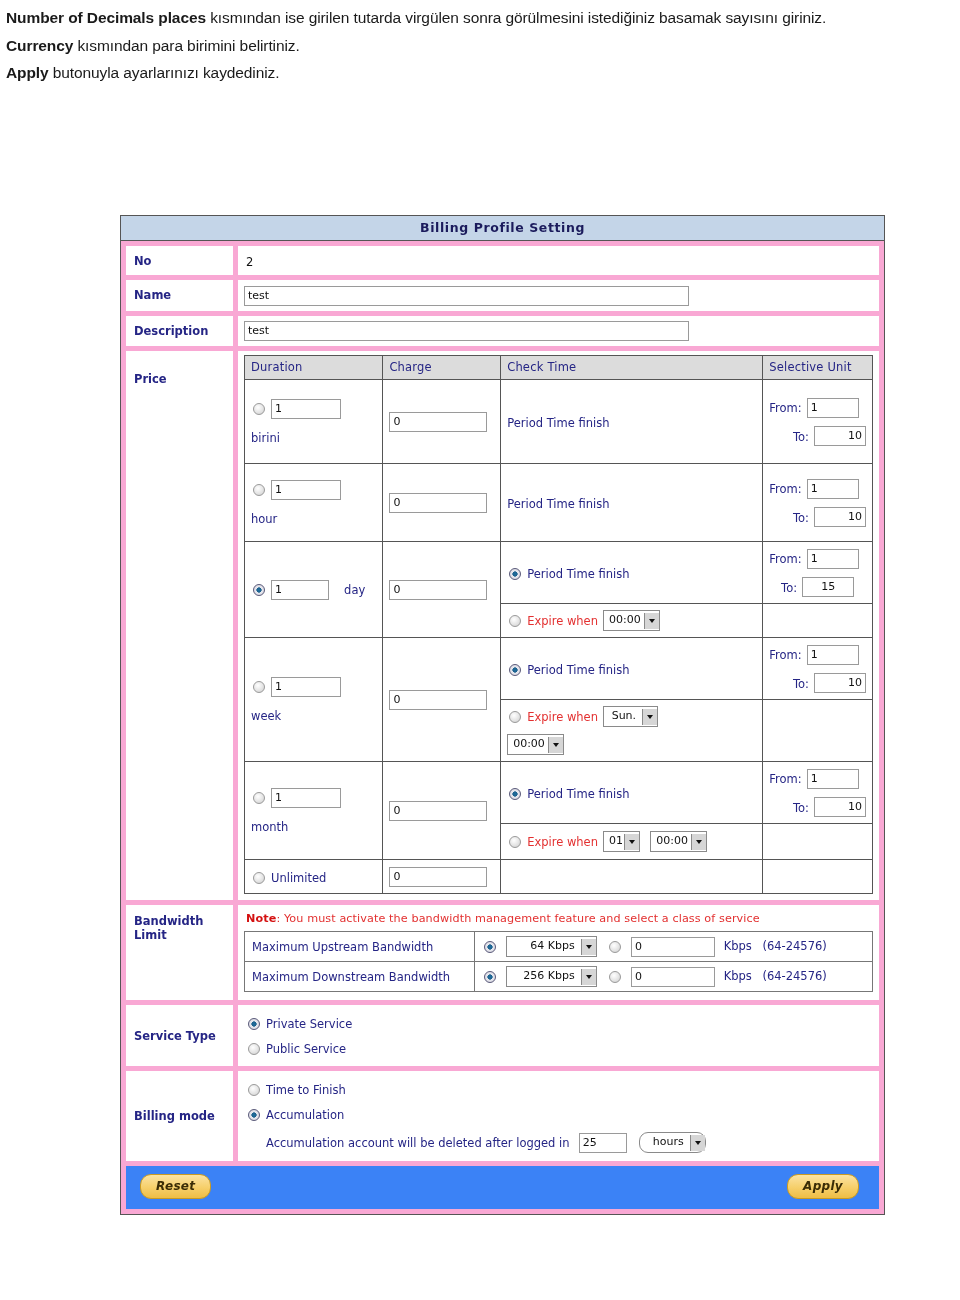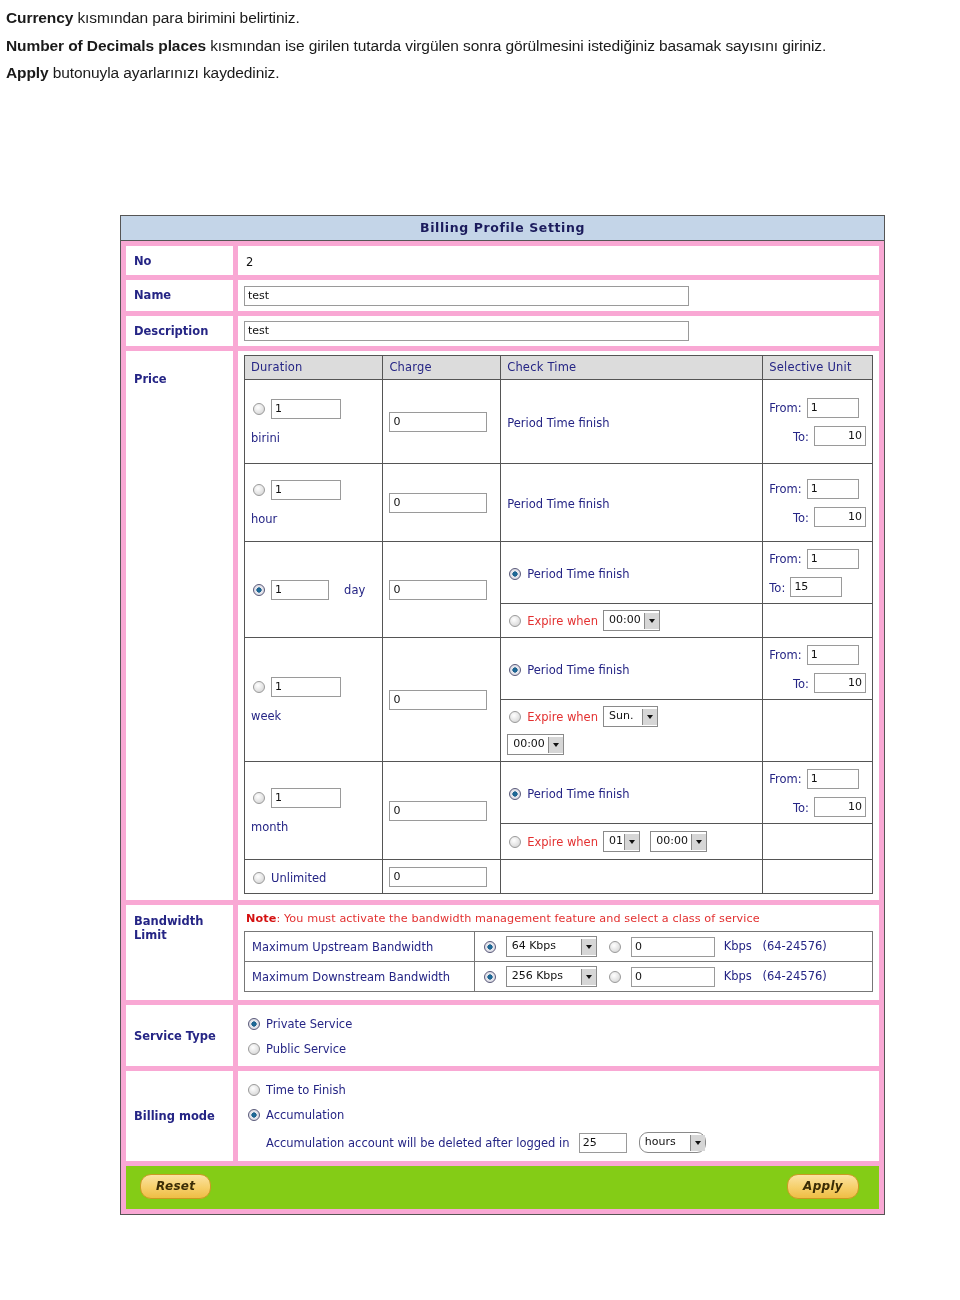--- a/index.html
+++ b/index.html
@@ -22,21 +22,21 @@
     white-space:normal;
   }
   .doc-line b { font-weight:bold; }
 
   
   .shot {
     position:absolute;
     left:120px; top:215px;
     width:765px;
     border:1px solid #555;
-    background:#84cc16;
+    background:#3b82f6;
     font-family:"DejaVu Sans", sans-serif;
   }
   .shot table { border-collapse:collapse; width:100%; }
 
   .panel-title {
     background:#c4d5e8;
     text-align:center;
     font-size:12.5px;
     font-weight:bold;
     color:#1b1b5c;
@@ -128,21 +128,21 @@
   .sel {
     display:inline-block;
     border:1px solid #8a8a8a;
     background:#fff;
     font-size:11px;
     color:#111;
     vertical-align:middle;
     white-space:nowrap;
     line-height:14px;
   }
-  .sel .sv { display:inline-block; padding:2px 6px 3px 5px; vertical-align:middle; }
+  .sel .sv { display:inline-block; padding:2px 6px 3px 5px; vertical-align:middle;text-align:right; }
   .sel .arr {
     display:inline-block; width:15px; height:16px;
     background:#d6d6d6; border-left:1px solid #8a8a8a;
     vertical-align:middle; position:relative;
   }
   .sel .arr::after {
     content:""; position:absolute; left:4px; top:6px;
     border-left:3.5px solid transparent; border-right:3.5px solid transparent;
     border-top:4.5px solid #111;
   }
@@ -180,22 +180,22 @@
     letter-spacing:0.3px;
   }
   .btn-apply { position:absolute; right:20px; top:8px; }
 
   .sel-from { font-size:11.5px; color:#252585; }
 </style>
 </head>
 <body>
 
 <div class="doc-text">
+  <div class="doc-line"><b>Number of Decimals places</b><span> kısmından ise girilen tutarda virgülen sonra görülmesini istediğiniz basamak sayısını giriniz.</span></div>
   <div class="doc-line"><b>Currency</b><span> kısmından para birimini belirtiniz.</span></div>
-  <div class="doc-line"><b>Number of Decimals places</b><span> kısmından ise girilen tutarda virgülen sonra görülmesini istediğiniz basamak sayısını giriniz.</span></div>
   <div class="doc-line"><b>Apply</b><span> butonuyla ayarlarınızı kaydediniz.</span></div>
 </div>
 
 <div class="shot">
 
   <div class="panel-title">Billing Profile Setting</div>
 
   <table>
 
     <tbody>
@@ -298,21 +298,21 @@
               <span class="txtbox num-chg">0</span>
             </td>
             <td style="height:60px;">
               <span class="radio on"></span><span class="chk-lbl">Period Time finish</span>
             </td>
             <td>
               <div class="stack-row">
                 <span class="sel-from">From:</span>
                 <span class="txtbox num-sel">1</span>
               </div>
-              <div class="stack-row" style="padding-top:6px;text-align:left;">
+              <div class="stack-row" style="padding-top:6px;text-align:center;">
                 <span class="sel-from">To:</span>
                 <span class="txtbox num-sel">15</span>
               </div>
             </td>
           </tr>
           <tr>
             <td style="height:34px;">
               <span class="radio"></span><span class="chk-lbl red">Expire when</span>
               <span class="sel sel-time">
                 <span class="sv">00:00</span><span class="arr"></span>

